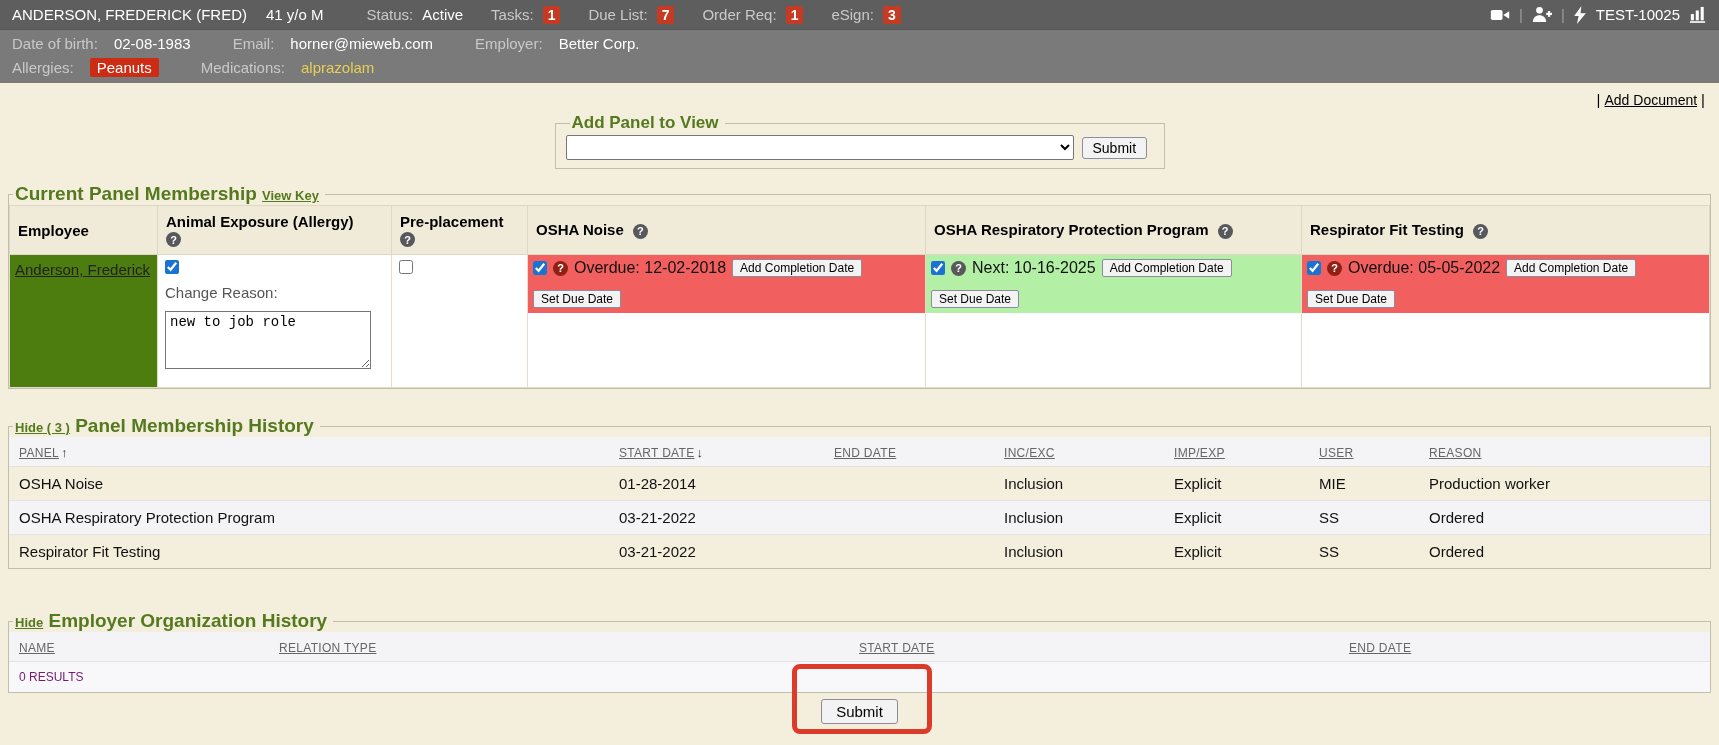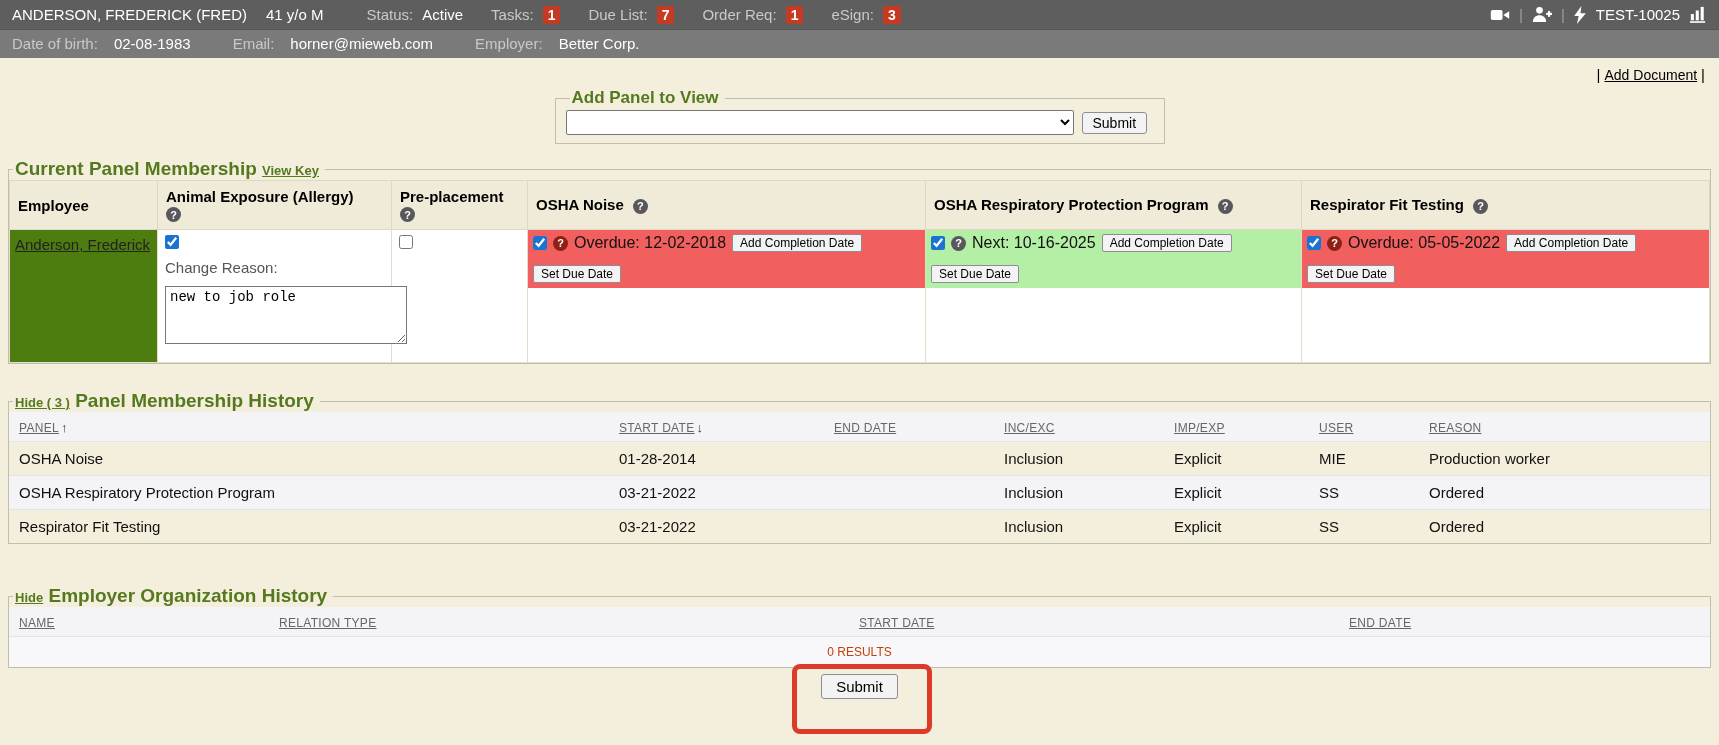--- a/index.html
+++ b/index.html
@@ -49,40 +49,40 @@
   .cp-table th{background:#f0ead8;border:1px solid #ddd7c3;font-size:15px;color:#000;text-align:left;vertical-align:middle;padding:4px 8px;height:40px;font-weight:bold}
   .cp-table td{background:#fff;border:1px solid #e2dcc8;vertical-align:top;padding:0;height:120px}
   td.emp{background:#4d7c0f;padding:6px 5px;font-size:15px}
   .emp a{color:#222;text-decoration:underline;cursor:pointer}
   .th-line2{display:flex;margin-top:2px}
   .help{display:inline-flex;width:15px;height:15px;border-radius:50%;background:#58585c;color:#fff;font-size:11px;font-weight:bold;align-items:center;justify-content:center;flex:none;cursor:pointer}
   .help.maroon{background:#8e2016}
   .cb{width:14px;height:14px;margin:0;accent-color:#1a73d1;flex:none}
   .cell-pad{padding:5px 7px}
   .change-label{color:#555;font-size:15px;margin:6px 0 10px}
-  .reason-ta{width:242px;height:58px;font-family:"Liberation Mono",monospace;font-size:14px;border:1px solid #767676;background:#fff;resize:both;padding:2px 4px;box-sizing:border-box}
+  .reason-ta{width:206px;height:58px;font-family:"Liberation Mono",monospace;font-size:14px;border:1px solid #767676;background:#fff;resize:both;padding:2px 4px;box-sizing:border-box}
   .banner{padding:4px 5px 5px}
   .banner.red{background:#f25f5f}
   .banner.green{background:#b3f0a5}
   .banner .l1{display:flex;align-items:center;gap:6px;font-size:16px;color:#111}
   .banner .l2{margin-top:12px}
 
   
   .hist{margin-top:26px}
   .hist legend,.eoh legend{font-size:19px}
   .hist legend .green-link,.eoh legend .green-link{font-size:13px}
   .hist-table{width:100%;border-collapse:collapse;font-size:15px;color:#111}
   .hist-table thead th{background:#f4f4f7;text-align:left;padding:6px 10px;font-weight:normal}
   .hist-table thead a{color:#666;font-size:12px;text-decoration:underline;letter-spacing:.3px;cursor:pointer}
   .sort{color:#333;font-weight:bold;font-size:13px;margin-left:2px;cursor:pointer}
   .hist-table tbody td{padding:8px 10px;border-top:1px solid #e4e4e4}
   .hist-table tbody tr.alt{background:#f4f4f7}
   .foot-row td{background:#f4f4f7;text-align:center;font-size:12px;padding:6px;border-top:1px solid #e4e4e4;color:#222}
   .eoh{margin-top:41px}
-  .empty-row td{background:#f8f8fa;text-align:center;font-size:12px;padding:7px;border-top:1px solid #e4e4e4;color:#c2410c}
+  .empty-row td{background:#f8f8fa;text-align:left;font-size:12px;padding:7px;border-top:1px solid #e4e4e4;color:#701a75}
 
   .submit-row{text-align:center;margin-top:6px}
   .submit-row .btn{font-size:15px;padding:3px 14px}
 
   .annotation{position:absolute;left:792px;top:664px;width:140px;height:70px;border:5px solid #dd3b2a;border-radius:8px;box-sizing:border-box;pointer-events:none;background:transparent}
 </style>
 </head>
 <body>
 
 <header class="bar1">
@@ -139,20 +139,27 @@
   <div class="row">
     <span class="lbl">Date of birth:</span>
     <span>02-08-1983</span>
     <span class="gap26"></span>
     <span class="lbl">Email:</span>
     <span>horner@mieweb.com</span>
     <span class="gap26"></span>
     <span class="lbl">Employer:</span>
     <span>Better Corp.</span>
   </div>
+  <div class="row">
+    <span class="lbl">Allergies:</span>
+    <span class="allergy-badge">Peanuts</span>
+    <span class="gap26"></span>
+    <span class="lbl">Medications:</span>
+    <span class="med">alprazolam</span>
+  </div>
 </div>
 
 <main>
 
   <div class="docrow">
     <span class="pipe" style="color:#000">|</span><a class="doclink">Add Document</a><span class="pipe" style="color:#000">|</span>
   </div>
 
   <fieldset class="add-panel">
     <legend class="green-title">Add Panel to View</legend>

